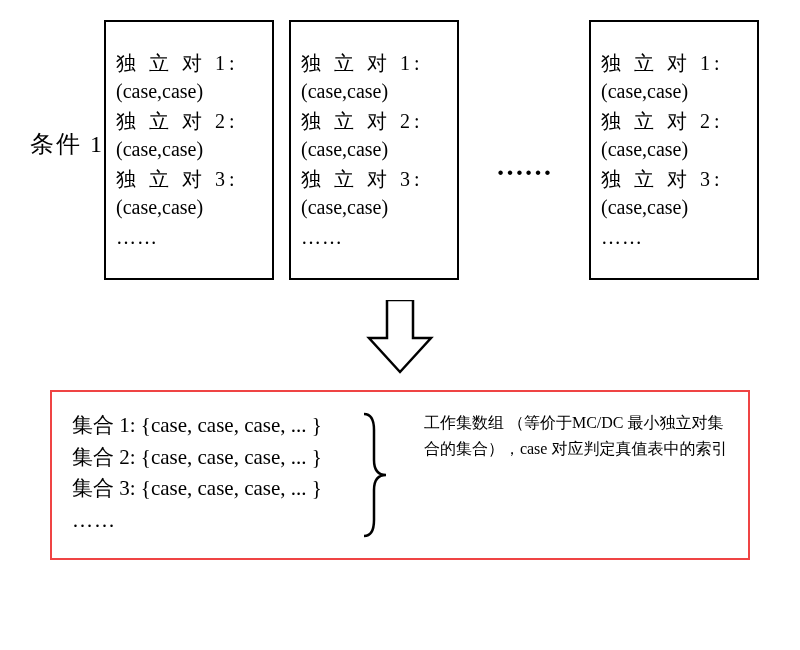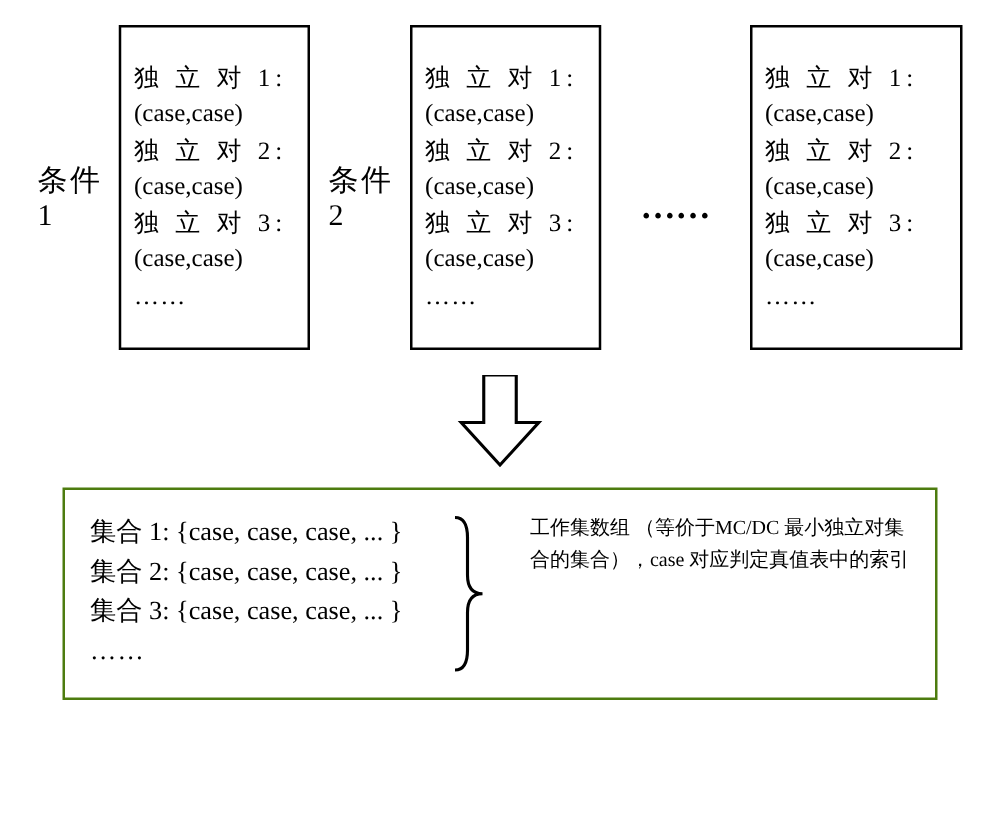--- a/index.html
+++ b/index.html
@@ -58,21 +58,21 @@
     .arrow-container {
       display: flex;
       justify-content: center;
       margin: 10px 0 15px 0;
     }
     .arrow-svg {
       width: 70px;
       height: 75px;
     }
     .bottom-box {
-      border: 2px solid #4d7c0f;
+      border: 2px solid #ef4444;
       padding: 18px 20px;
       margin: 0 20px;
       display: flex;
       gap: 36px;
       align-items: flex-start;
       font-size: 21px;
       line-height: 1.5;
     }
     .sets-column {
       flex: 0 0 auto;
@@ -112,21 +112,20 @@
       </div>
       <div class="pair-entry">
         <div class="pair-label">独 立 对  3:</div>
         <div>(case,case)</div>
       </div>
       <div class="dots">……</div>
     </div>
   </div>
 
   <div class="condition-group">
-    <div class="condition-header">条件 2</div>
     <div class="condition-box">
       <div class="pair-entry">
         <div class="pair-label">独 立 对  1:</div>
         <div>(case,case)</div>
       </div>
       <div class="pair-entry">
         <div class="pair-label">独 立 对  2:</div>
         <div>(case,case)</div>
       </div>
       <div class="pair-entry">

